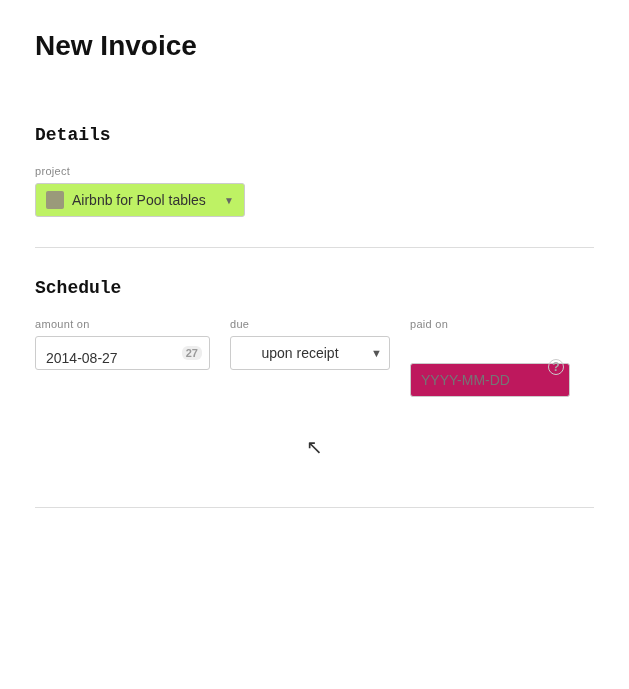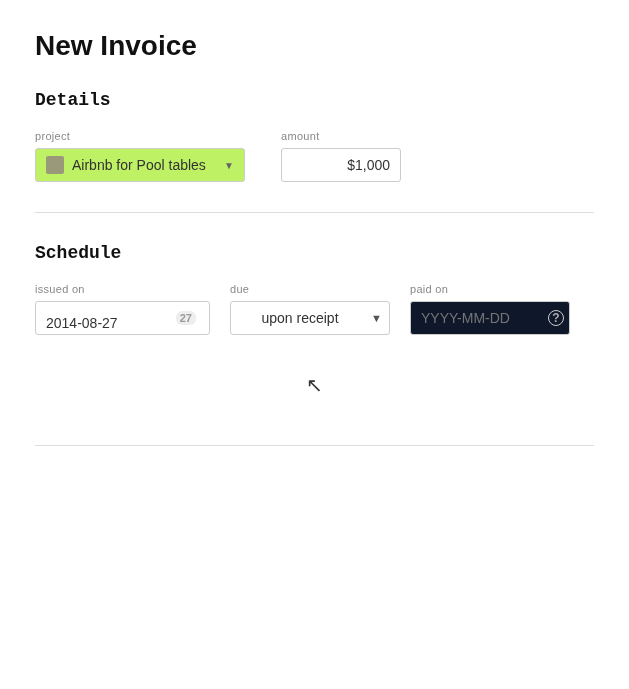--- a/index.html
+++ b/index.html
@@ -17,21 +17,21 @@
     }
 
     .page-container {
       padding: 30px 35px;
     }
 
     .page-title {
       font-size: 28px;
       font-weight: bold;
       color: #111;
-      margin-bottom: 28px;
+      margin-bottom: 63px;
     }
 
     .section-title {
       font-size: 18px;
       font-weight: bold;
       color: #111;
       margin-bottom: 20px;
       font-family: Liberation Mono, monospace;
     }
 
@@ -149,21 +149,21 @@
       padding: 16px 30px 6px 10px;
       font-size: 14px;
       color: #333;
       width: 175px;
       height: 34px;
       background: #fff;
     }
 
     .date-icon {
       position: absolute;
-      right: 14px;
+      right: 8px;
       font-size: 11px;
       color: #999;
       background: #eee;
       border-radius: 6px;
       padding: 1px 4px;
       font-weight: bold;
       margin-left: 14px;
     }
 
     .due-select-wrapper {
@@ -201,21 +201,22 @@
     }
 
     .paid-input {
       border: 1px solid #ccc;
       border-radius: 3px;
       padding: 6px 30px 6px 10px;
       font-size: 14px;
       color: #bbb;
       width: 160px;
       height: 34px;
-      background: #0f172a;
+      background: #be185d;
+      margin-top: 27px;
     }
 
     .paid-icon {
       position: absolute;
       right: 6px;
       font-size: 12px;
       color: #aaa;
       border: 1px solid #ccc;
       border-radius: 50%;
       width: 16px;
@@ -254,37 +255,33 @@
 
       <div class="field-group project">
         <div class="section-label">project</div>
         <div class="project-select">
           <div class="project-color-swatch" style="background: rgb(154, 154, 122);"></div>
           <span class="project-name">Airbnb for Pool tables</span>
           <span class="dropdown-arrow">▼</span>
         </div>
       </div>
 
-      <div class="field-group amount">
-        <div class="section-label">amount</div>
-        <input class="amount-input" type="text" value="$1,000" style="">
-      </div>
 
     </div>
   </div>
 
   <hr class="divider">
 
   <div class="schedule-section">
     <h2 class="section-title">Schedule</h2>
 
     <div class="schedule-row">
 
       <div class="field-group issued">
-        <div class="section-label">issued on</div>
+        <div class="section-label">amount on</div>
         <div class="date-input-wrapper">
           <input class="date-input" type="text" value="2014-08-27" style="">
           <span class="date-icon">27</span>
         </div>
       </div>
 
       <div class="field-group due">
         <div class="section-label">due</div>
         <div class="due-select-wrapper">
           <select class="due-select">

